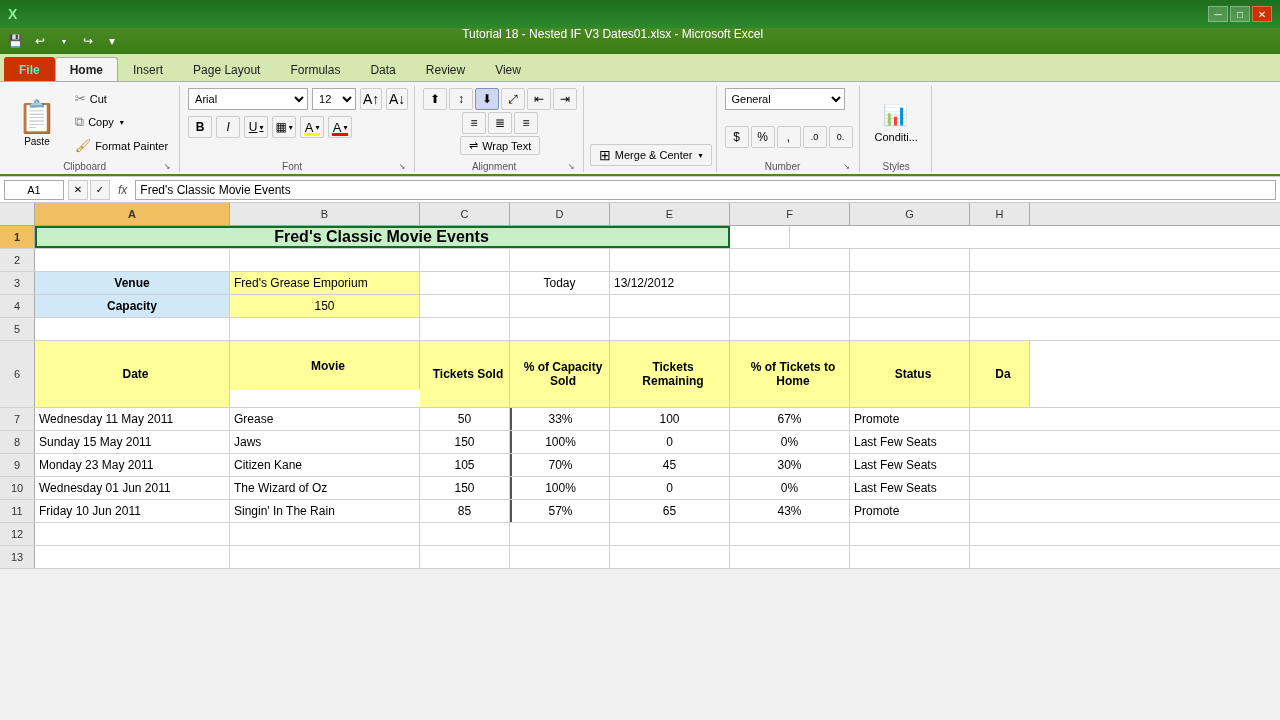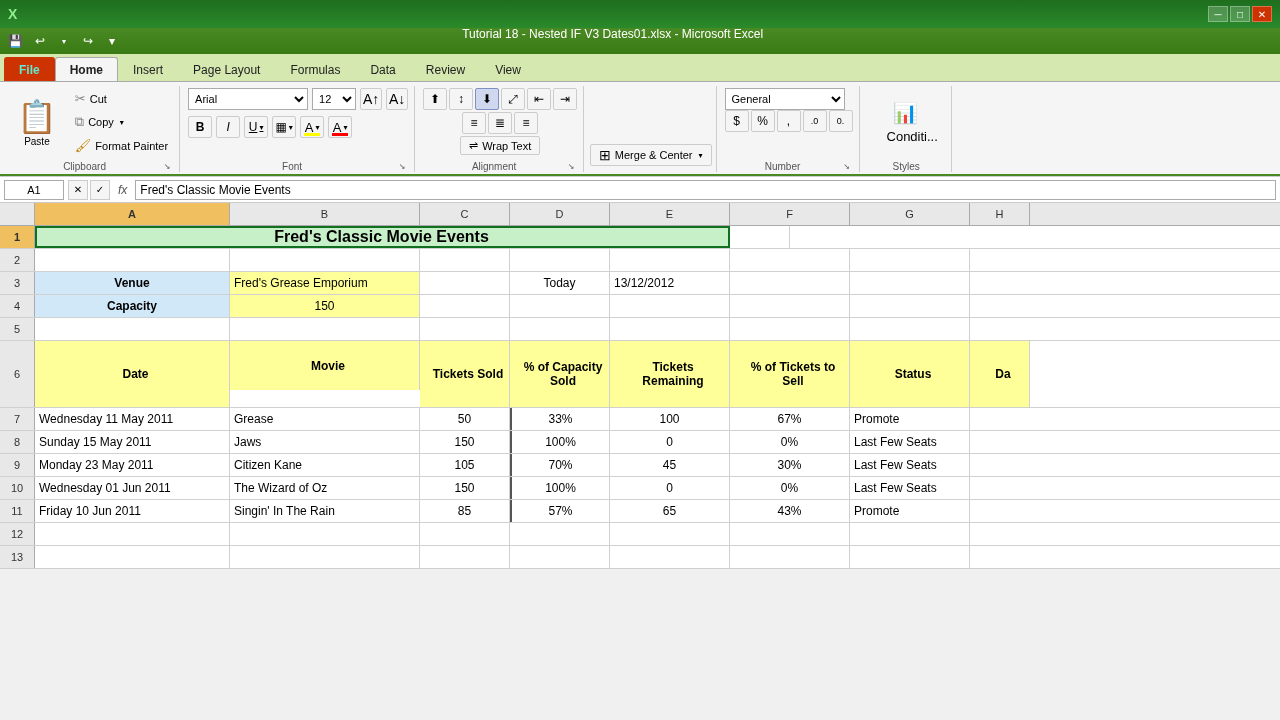--- a/index.html
+++ b/index.html
@@ -427,21 +427,21 @@
       <div style="flex:1;display:flex;align-items:flex-end;padding-bottom:4px;">
         <div class="merge-btn" style="padding:2px 8px;">
           <span style="font-size:14px;">⊞</span>
           <span>Merge &amp; Center</span>
           <span class="dropdown-arrow">▾</span>
         </div>
       </div>
     </div>
 
     <div class="ribbon-group">
-      <div class="ribbon-group-content" style="flex-direction:column;gap:0;align-items:flex-start;">
+      <div class="ribbon-group-content" style="flex-direction:column;gap:16px;align-items:flex-start;">
         <select class="number-fmt-select">
           <option>General</option>
         </select>
         <div style="display:flex;gap:2px;align-items:center;">
           <div class="fmt-btn">$</div>
           <div class="fmt-btn">%</div>
           <div class="fmt-btn">,</div>
           <div class="fmt-btn" style="font-size:9px;">.0</div>
           <div class="fmt-btn" style="font-size:9px;">0.</div>
         </div>
@@ -449,21 +449,21 @@
       <div class="ribbon-group-label">
         <span>Number</span>
         <div class="expand-btn">↘</div>
       </div>
     </div>
 
     <div class="ribbon-group">
       <div class="ribbon-group-content">
         <div class="small-ribbon-btn" style="flex-direction:column;align-items:center;padding:4px 6px;">
           <span style="font-size:20px;">📊</span>
-          <span style="font-size:13px;margin-left:12px;">Conditi...</span>
+          <span style="font-size:11px;">Conditi...</span>
         </div>
       </div>
       <div class="ribbon-group-label">
         <span>Styles</span>
       </div>
     </div>
 
   </div>
 </div>
 
@@ -543,21 +543,21 @@
       <div class="cell col-g"></div>
     </div>
 
     <div class="sheet-row" style="height:auto;">
       <div class="row-num" style="height:66px;">6</div>
       <div class="cell col-a header-row" style="height:66px;align-items:center;">Date</div>
       <div class="cell col-b header-row" style="height:49px;align-items:center;">Movie</div>
       <div class="cell col-c header-row" style="height:66px;align-items:center;text-align:center;white-space:normal;word-wrap:break-word;">Tickets Sold</div>
       <div class="cell col-d header-row" style="height:66px;align-items:center;text-align:center;white-space:normal;word-wrap:break-word;">% of Capacity Sold</div>
       <div class="cell col-e header-row" style="height:66px;align-items:center;text-align:center;white-space:normal;word-wrap:break-word;">Tickets Remaining</div>
-      <div class="cell col-f header-row" style="height:66px;align-items:center;text-align:center;white-space:normal;word-wrap:break-word;">% of Tickets to Sell</div>
+      <div class="cell col-f header-row" style="height:66px;align-items:center;text-align:center;white-space:normal;word-wrap:break-word;">% of Tickets to Home</div>
       <div class="cell col-g header-row" style="height:66px;align-items:center;">Status</div>
       <div class="cell col-h header-row" style="height:66px;">Da</div>
     </div>
 
     <div class="sheet-row">
       <div class="row-num">7</div>
       <div class="cell col-a">Wednesday 11 May 2011</div>
       <div class="cell col-b">Grease</div>
       <div class="cell col-c center">50</div>
       <div class="cell col-d center" style="border-left:2px solid #555;">33%</div>

